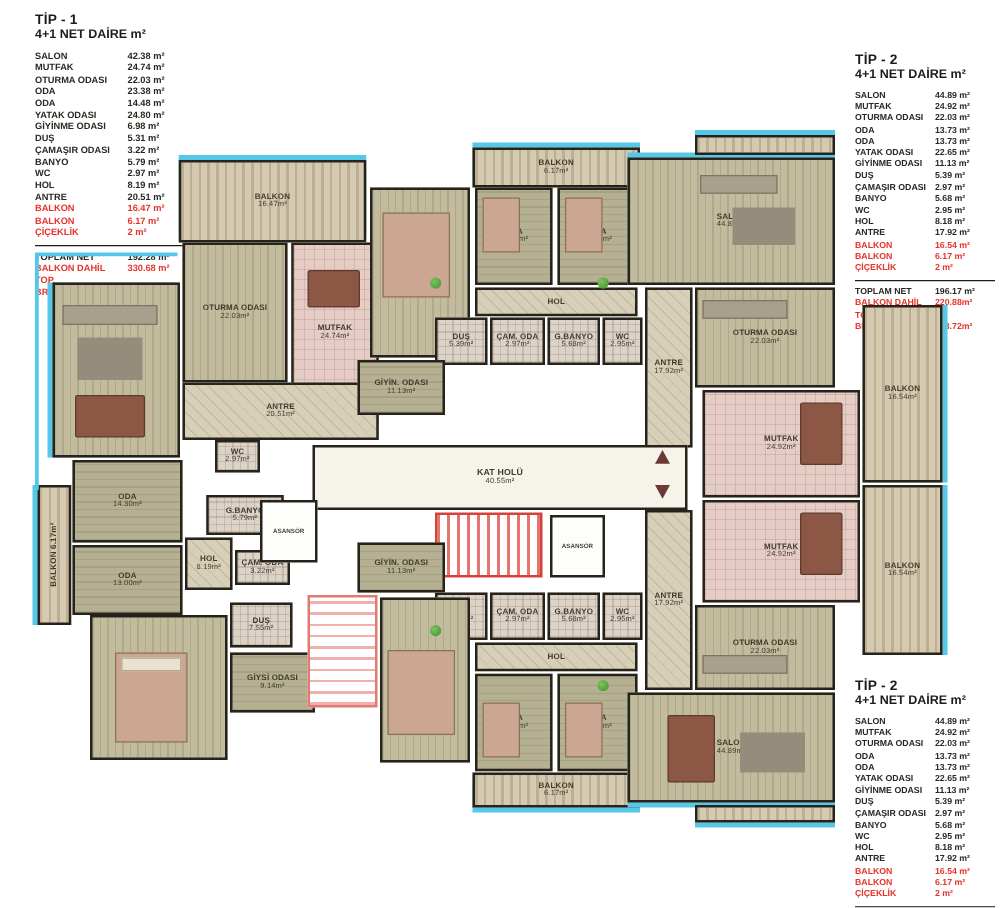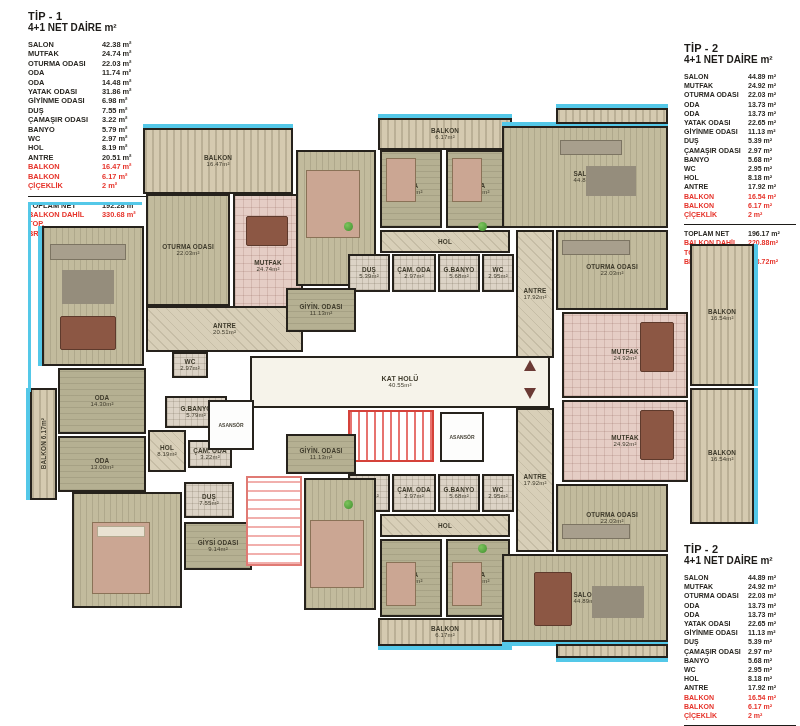--- a/index.html
+++ b/index.html
@@ -83,37 +83,37 @@
         <div class="lrow">
           <span class="ll">MUTFAK</span>
           <span class="lv">24.74 m²</span>
         </div>
         <div class="lrow">
           <span class="ll">OTURMA ODASI</span>
           <span class="lv">22.03 m²</span>
         </div>
         <div class="lrow">
           <span class="ll">ODA</span>
-          <span class="lv">11.74 m²</span>
+          <span class="lv">23.38 m²</span>
         </div>
         <div class="lrow">
           <span class="ll">ODA</span>
           <span class="lv">14.48 m²</span>
         </div>
         <div class="lrow">
           <span class="ll">YATAK ODASI</span>
-          <span class="lv">31.86 m²</span>
+          <span class="lv">24.80 m²</span>
         </div>
         <div class="lrow">
           <span class="ll">GİYİNME ODASI</span>
           <span class="lv">6.98 m²</span>
         </div>
         <div class="lrow">
           <span class="ll">DUŞ</span>
-          <span class="lv">7.55 m²</span>
+          <span class="lv">5.31 m²</span>
         </div>
         <div class="lrow">
           <span class="ll">ÇAMAŞIR ODASI</span>
           <span class="lv">3.22 m²</span>
         </div>
         <div class="lrow">
           <span class="ll">BANYO</span>
           <span class="lv">5.79 m²</span>
         </div>
         <div class="lrow">

